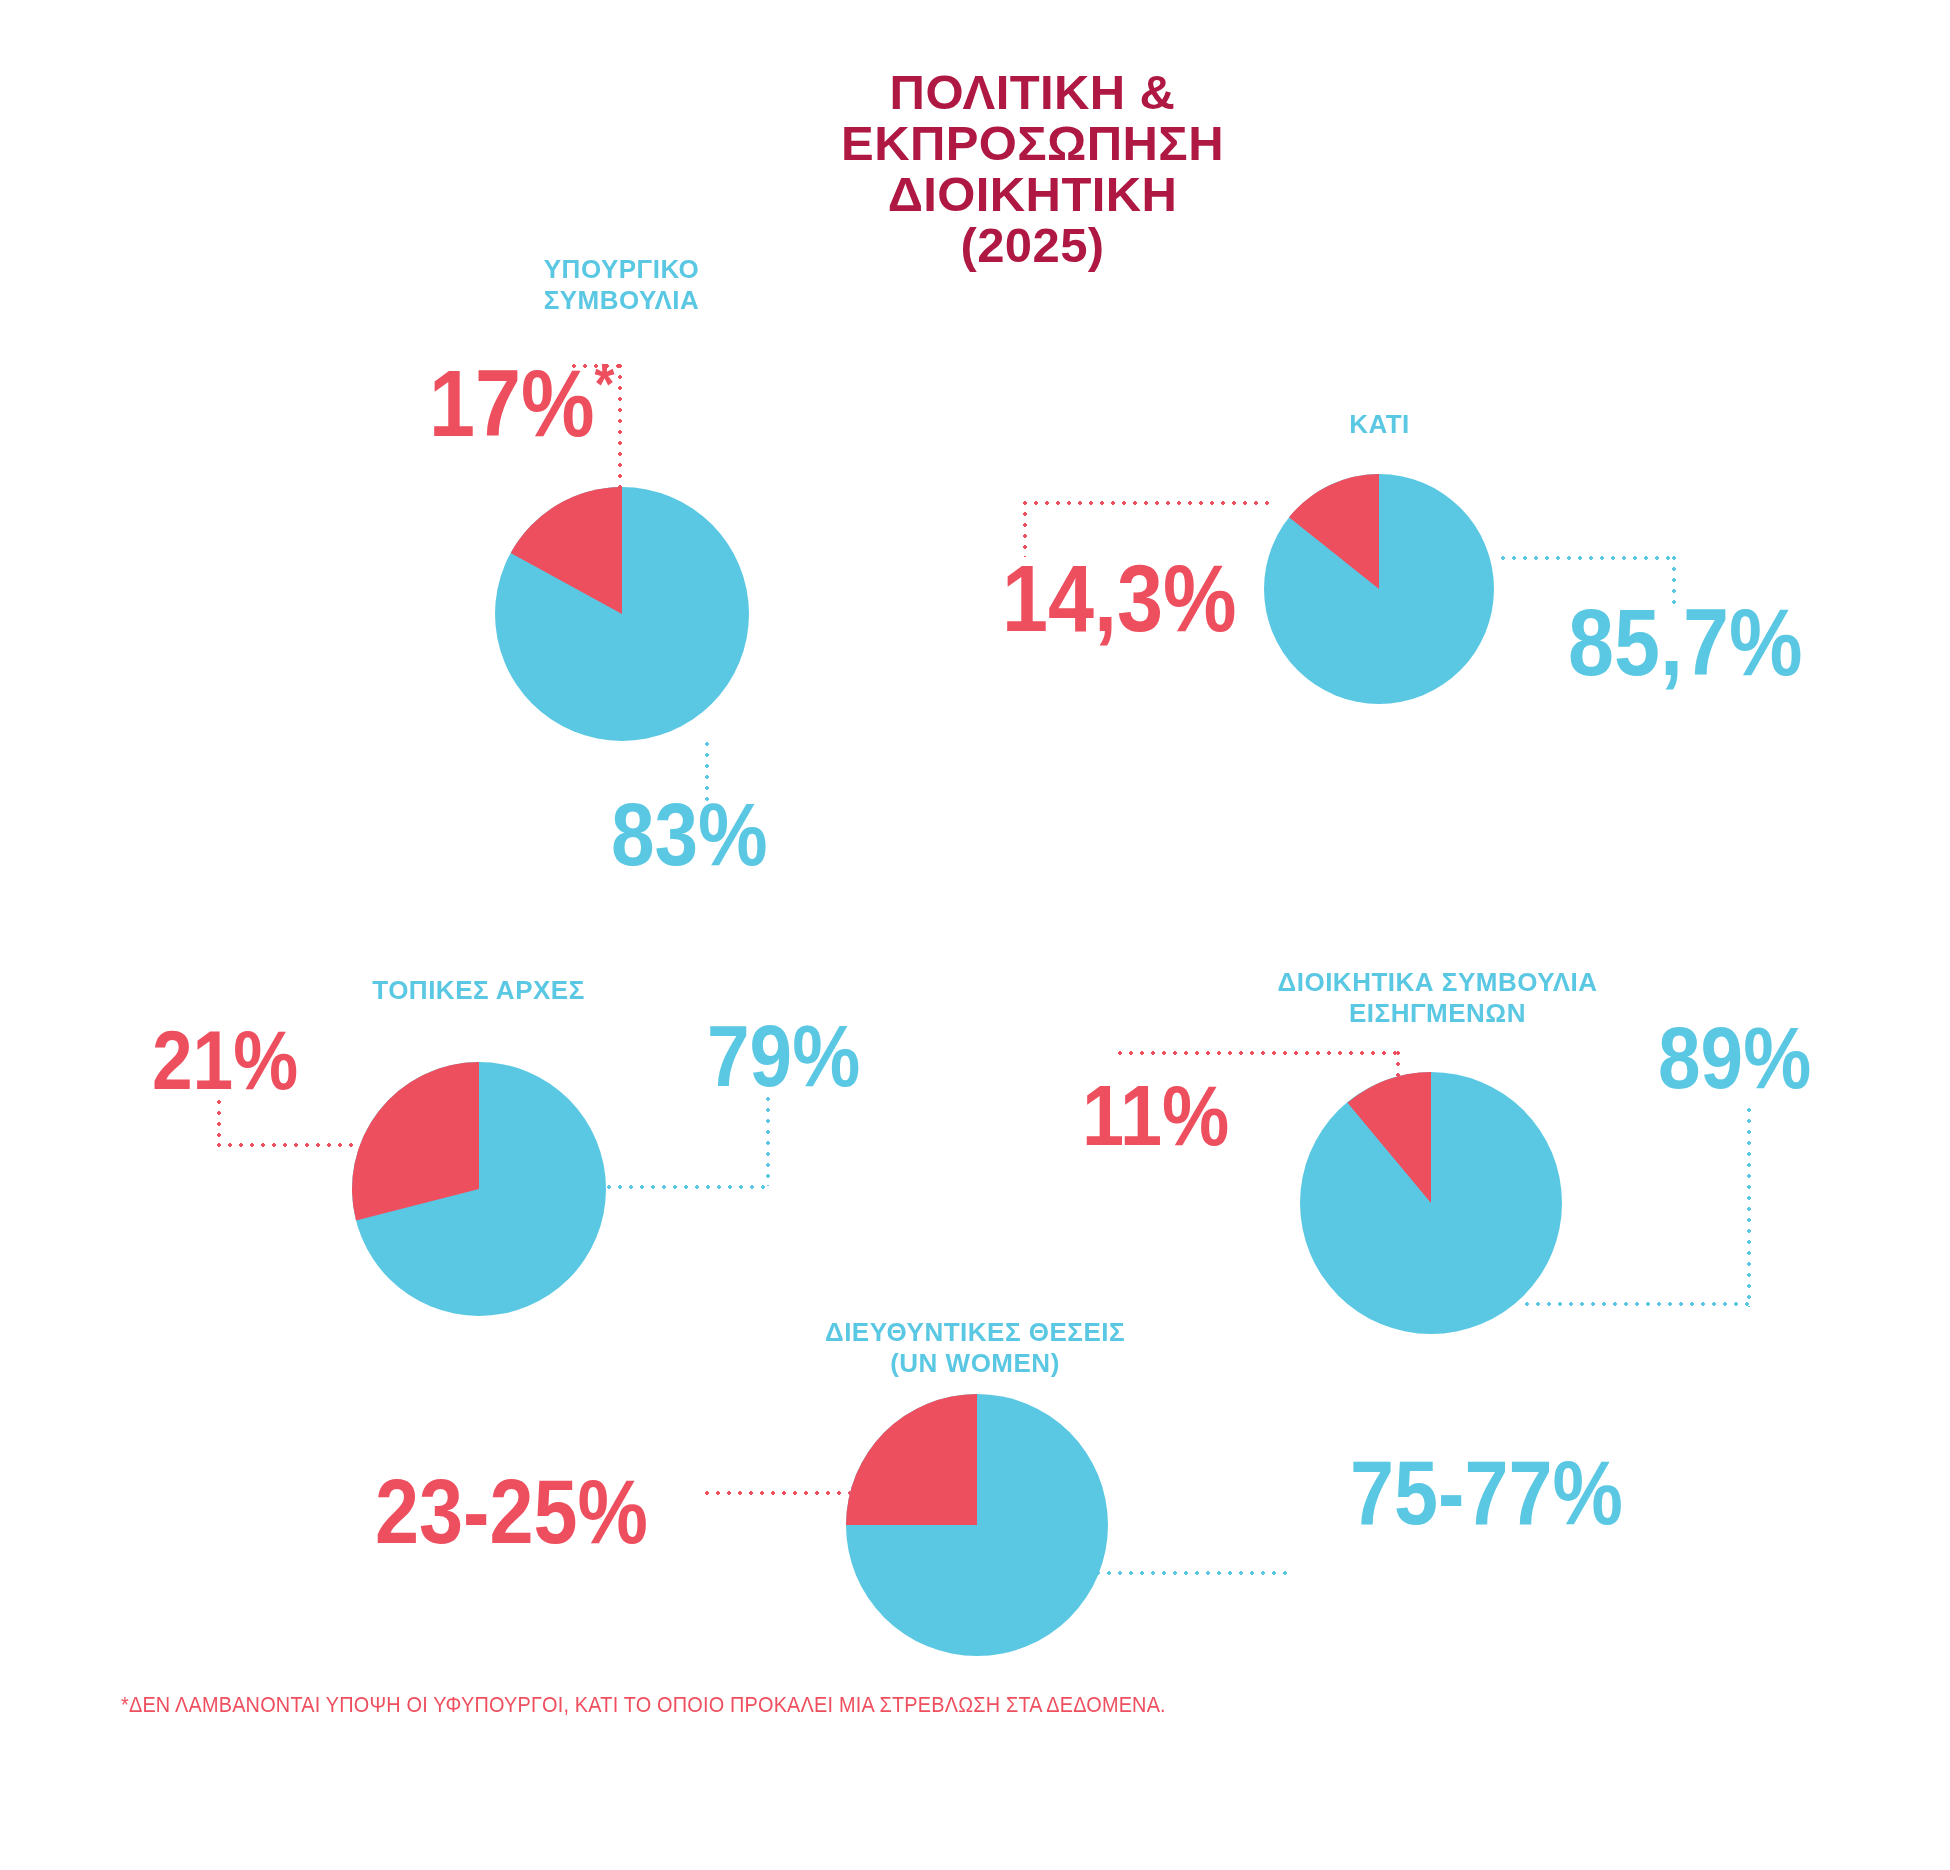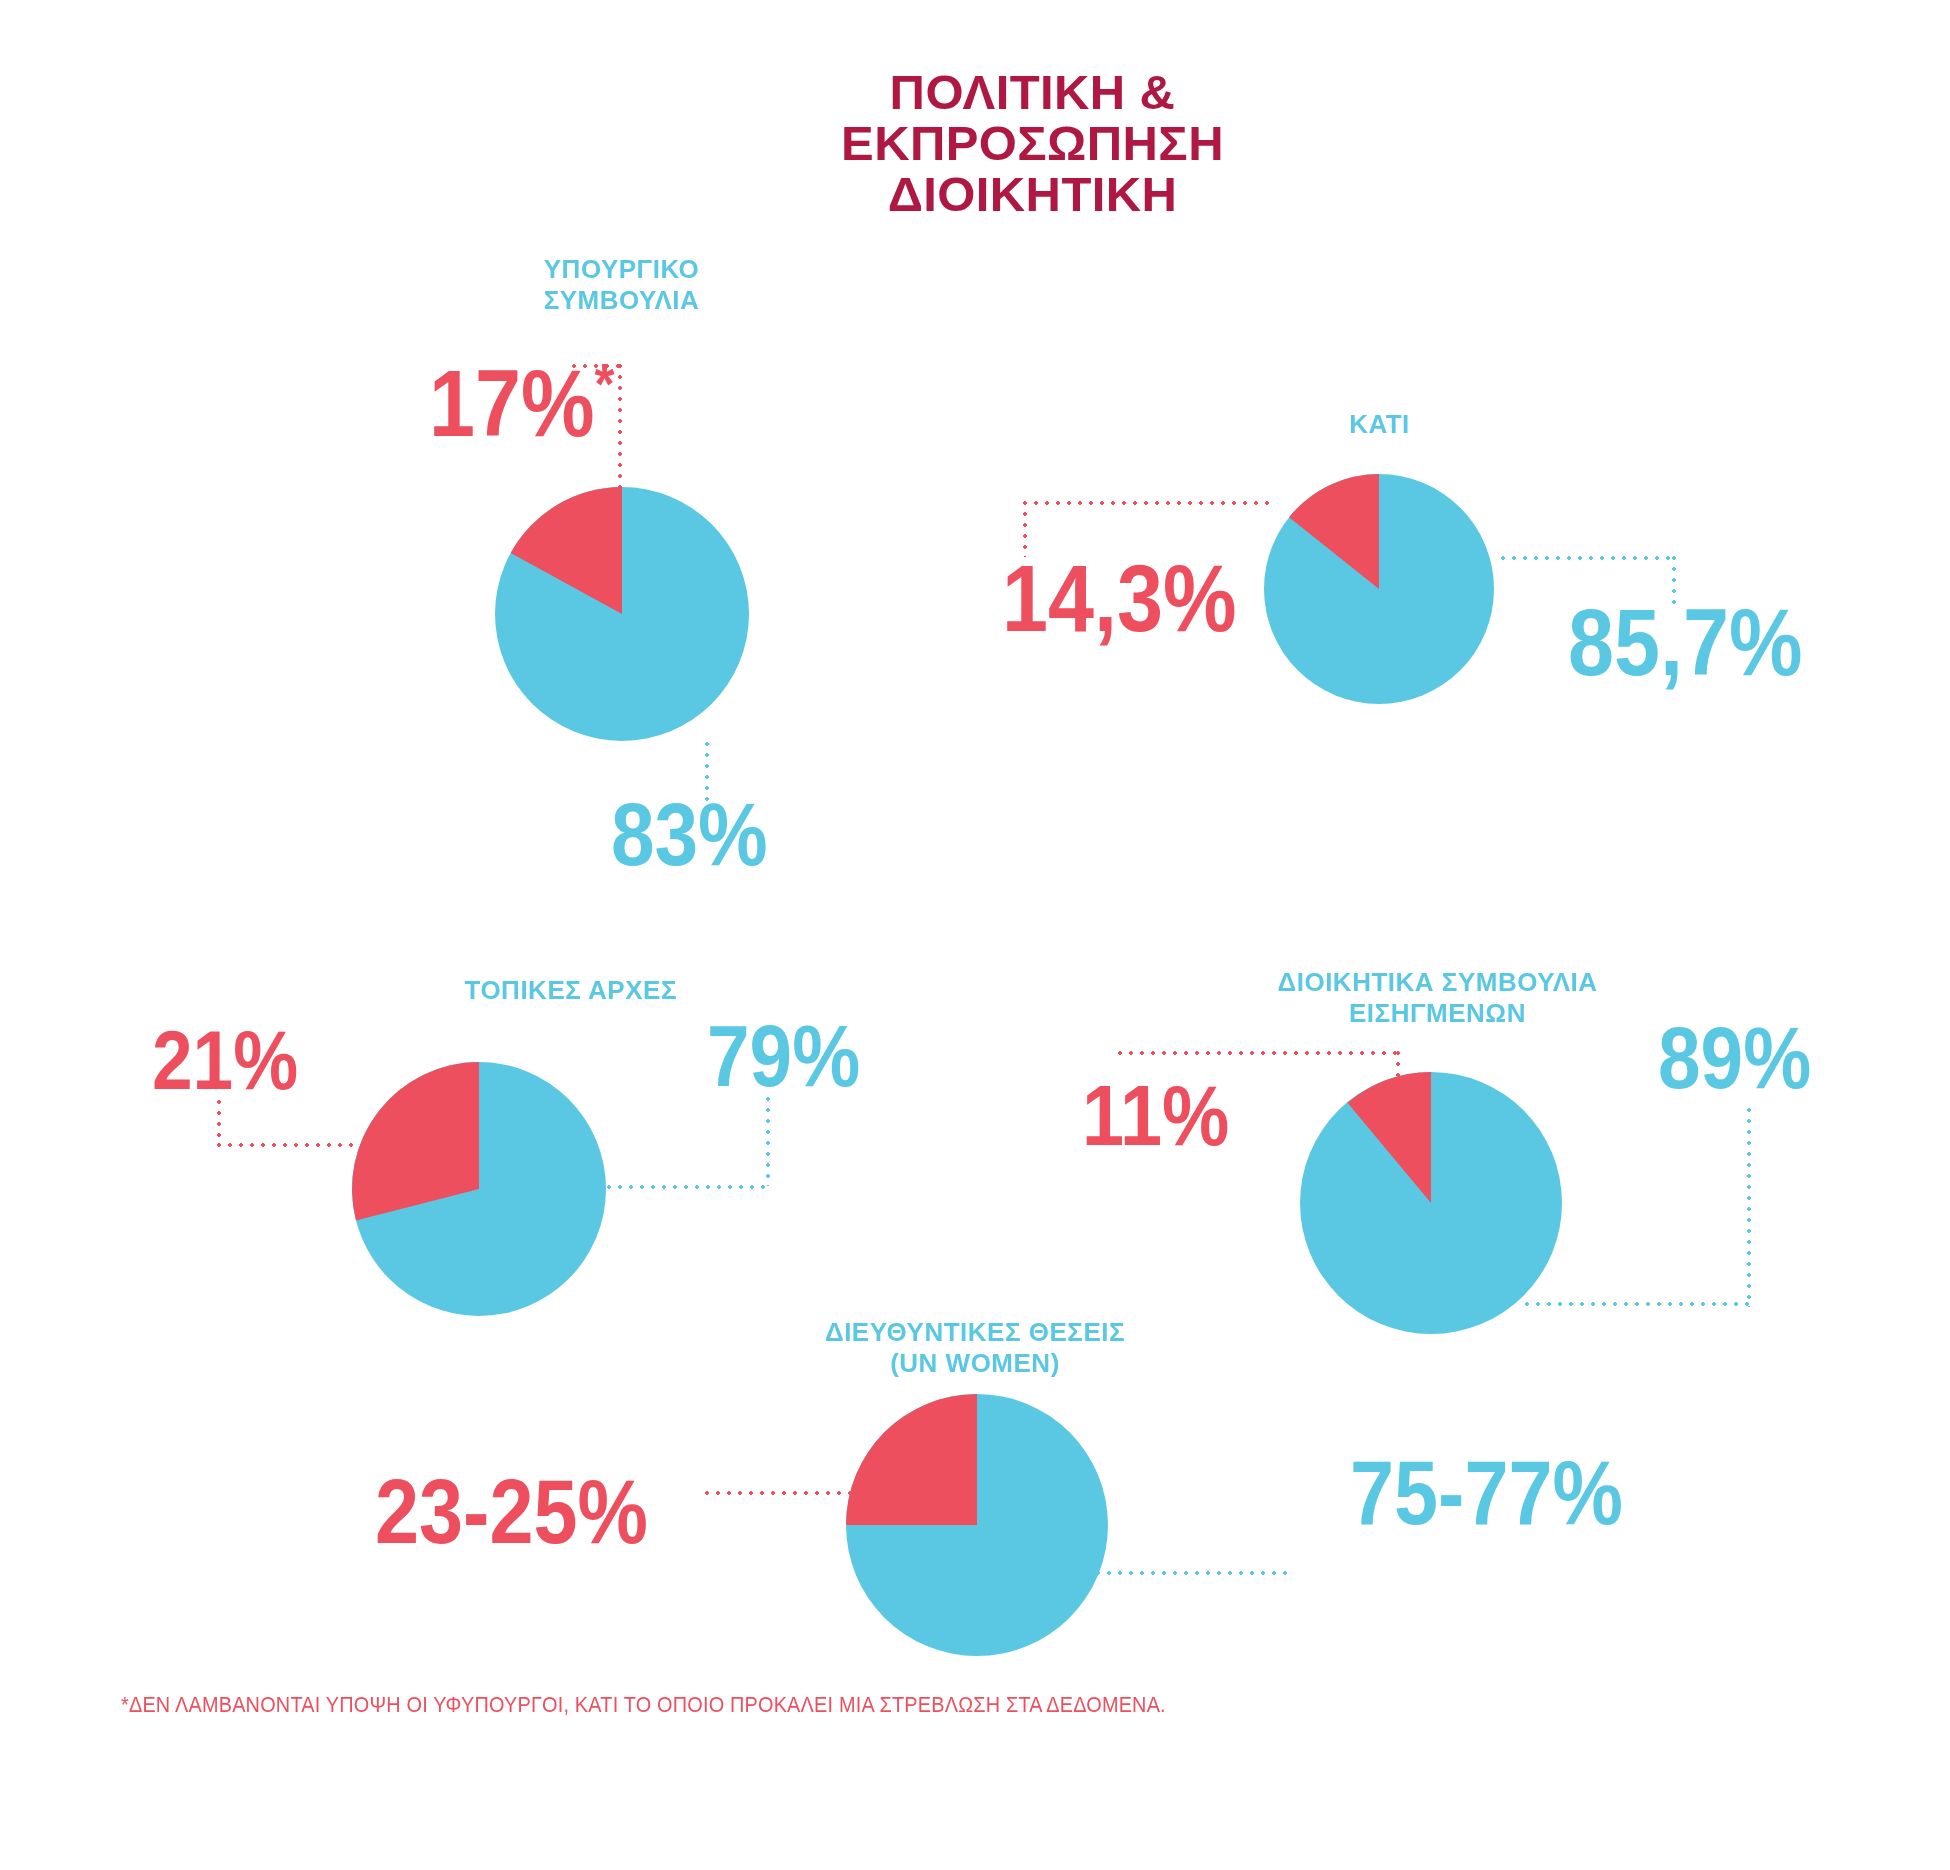--- a/index.html
+++ b/index.html
@@ -109,20 +109,21 @@
 </style>
 </head>
 <body>
 
 <div id="infographic">
 
   <div id="main-title" class="abs">
     <span class="line">ΠΟΛΙΤΙΚΗ &amp;</span>
     <span class="line">ΕΚΠΡΟΣΩΠΗΣΗ</span>
     <span class="line">ΔΙΟΙΚΗΤΙΚΗ</span>
+    <span class="line">(2025)</span>
   </div>
 
   <div class="abs chart-title" style="left:423px; top:254px; width:397px;">
     <span class="line">ΥΠΟΥΡΓΙΚΟ</span>
     <span class="line">ΣΥΜΒΟΥΛΙΑ</span>
   </div>
 
   <div class="abs leader h red" style="left:572px; top:364px; width:49px;"></div>
   <div class="abs leader v red" style="left:618px; top:364px; height:125px;"></div>
 
@@ -153,21 +154,21 @@
     <circle cx="145" cy="145" r="145" fill="#5BC8E3"></circle>
 
     <path d="M145,145 L145,0 A145,145 0 0,0 31.55,54.63 Z" fill="#EE4F5E"></path>
   </svg>
 
   <div class="abs leader h blue" style="left:1501px; top:556px; width:175px;"></div>
   <div class="abs leader v blue" style="left:1672px; top:556px; height:49px;"></div>
 
   <div class="abs value blue" style="left:1568px; top:600px; font-size:94px; transform-origin:left top;">85,7%</div>
 
-  <div class="abs chart-title" style="left:280px; top:975px; width:397px;text-align:right;">
+  <div class="abs chart-title" style="left:280px; top:975px; width:397px;">
     <span class="line">ΤΟΠΙΚΕΣ ΑΡΧΕΣ</span>
   </div>
 
   <div class="abs value red" style="left:152px; top:1023px; font-size:83px; transform-origin:left top;">21%</div>
 
   <div class="abs leader v red" style="left:217px; top:1100px; height:46px;"></div>
   <div class="abs leader h red" style="left:217px; top:1143px; width:176px;"></div>
 
   <svg class="abs pie" style="left:352px; top:1062px;" width="254" height="254" viewBox="0 0 320 320">
     <circle cx="160" cy="160" r="160" fill="#5BC8E3"></circle>

